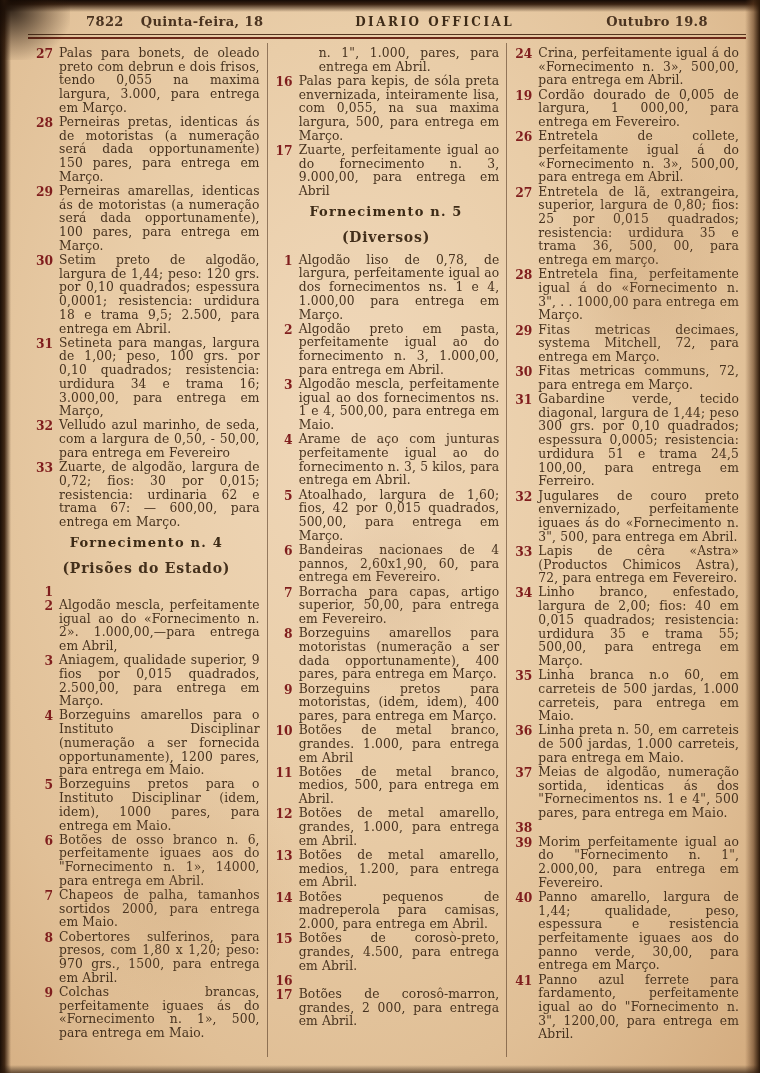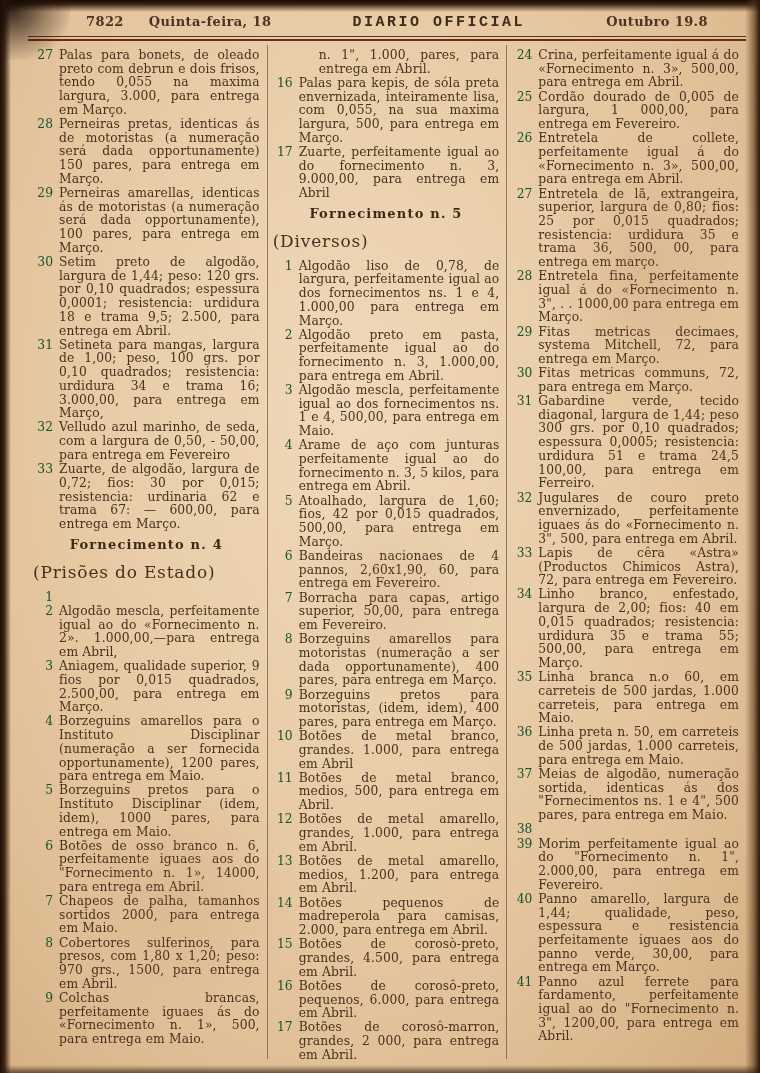--- a/index.html
+++ b/index.html
@@ -7,35 +7,35 @@
     width:760px;height:1073px;overflow:hidden;position:relative;
     font-family:"DejaVu Serif", serif;
     background:
       radial-gradient(ellipse at 46% 38%, #f0d8ba 0%, #e9cda8 40%, #e0bf96 72%, #d3ab7e 100%);
     color:#46321f;
   }
   .page{position:absolute;inset:0;padding:14px 14px 0 28px;box-sizing:border-box;}
   
   .masthead{display:flex;align-items:baseline;font-weight:bold;font-size:13px;letter-spacing:.4px;color:#4a3320;}
   .mast-left{padding-left:58px;white-space:nowrap;}
-  .mast-left .issue{margin-right:20px;}
-  .mast-center{flex:1;text-align:center;font-size:15px;letter-spacing:2.5px;color:#3e2b18;font-family:Liberation Mono, monospace;}
+  .mast-left .issue{margin-right:12px;}
+  .mast-center{flex:1;text-align:center;font-size:12px;letter-spacing:2.5px;color:#3e2b18;}
   .mast-right{padding-right:38px;white-space:nowrap;}
   .rule{margin-top:5px;height:4px;border-top:1.5px solid #553категория;}
   .rule{border-top:1.5px solid #55361f;border-bottom:2.5px solid #6e2a1a;height:2px;}
   
   .cols{display:flex;align-items:stretch;height:1014px;overflow:hidden;margin-top:4px;}
   .col{flex:1 1 0;overflow:hidden;padding:4px 7px 0 5px;box-sizing:border-box;}
   .col + .col{border-left:1px solid rgba(74,48,28,.55);}
   .item{display:flex;font-size:12.3px;line-height:13.7px;margin:0 0 .5px 0;}
-  .num{flex:0 0 20px;text-align:right;margin-right:6px;font-weight:normal;color:#14532d;}
+  .num{flex:0 0 20px;text-align:right;margin-right:6px;font-weight:bold;color:#7f1d1d;}
   .txt{flex:1;text-align:justify;letter-spacing:.15px;}
   .item.cont .txt{padding-left:20px;}
   .heading{text-align:center;font-weight:bold;font-size:13px;letter-spacing:1.2px;margin:5px 0 4px 0;color:#3c2a16;}
-  .subheading{text-align:left;font-size:17px;letter-spacing:.8px;margin:10px 0 9px 0;color:#44301c;}
+  .subheading{text-align:center;font-size:14px;letter-spacing:.8px;margin:10px 0 9px 0;color:#44301c;font-weight:bold;}
   
   .edge{position:absolute;pointer-events:none;}
   .edge-top{left:0;top:0;width:100%;height:12px;background:linear-gradient(to bottom,#140a05 0%,#3a2313 35%,rgba(58,35,19,0) 100%);}
   .edge-left{left:0;top:0;width:11px;height:100%;background:linear-gradient(to right,#1a0e06 0%,#402815 40%,rgba(64,40,21,0) 100%);}
   .edge-right{right:0;top:0;width:15px;height:100%;background:linear-gradient(to left,#2a1708 0%,rgba(90,55,28,.55) 45%,rgba(90,55,28,0) 100%);}
   .edge-bottom{left:0;bottom:0;width:100%;height:8px;background:linear-gradient(to top,rgba(40,24,12,.65) 0%,rgba(40,24,12,0) 100%);}
   .corner-blot{left:0;top:0;width:70px;height:60px;background:radial-gradient(ellipse at 15% 15%, rgba(20,10,4,.85) 0%, rgba(40,22,10,.35) 45%, rgba(40,22,10,0) 75%);}
   .stain1{left:540px;top:120px;width:200px;height:300px;background:radial-gradient(ellipse, rgba(166,113,66,.16) 0%, rgba(166,113,66,0) 70%);}
   .stain2{left:60px;top:760px;width:240px;height:260px;background:radial-gradient(ellipse, rgba(170,120,70,.13) 0%, rgba(170,120,70,0) 70%);}
   .stain3{left:300px;top:480px;width:180px;height:220px;background:radial-gradient(ellipse, rgba(150,100,55,.10) 0%, rgba(150,100,55,0) 70%);}
@@ -192,34 +192,33 @@
         <div class="item">
           <span class="num">14</span>
           <span class="txt">Botões pequenos de madreperola para camisas, 2.000, para entrega em Abril.</span>
         </div>
         <div class="item">
           <span class="num">15</span>
           <span class="txt">Botões de corosò-preto, grandes, 4.500, para entrega em Abril.</span>
         </div>
         <div class="item">
           <span class="num">16</span>
-          <span class="txt">Botões de corosô-preto, pequenos, 6.000, para entrega em Abril.</span>
         </div>
         <div class="item">
           <span class="num">17</span>
           <span class="txt">Botões de corosô-marron, grandes, 2 000, para entrega em Abril.</span>
         </div>
       </div>
     <div class="col">
         <div class="item">
           <span class="num">24</span>
           <span class="txt">Crina, perfeitamente igual á do «Fornecimento n. 3», 500,00, para entrega em Abril.</span>
         </div>
         <div class="item">
-          <span class="num">25</span>
+          <span class="num">19</span>
           <span class="txt">Cordão dourado de 0,005 de largura, 1 000,00, para entrega em Fevereiro.</span>
         </div>
         <div class="item">
           <span class="num">26</span>
           <span class="txt">Entretela de collete, perfeitamente igual á do «Fornecimento n. 3», 500,00, para entrega em Abril.</span>
         </div>
         <div class="item">
           <span class="num">27</span>
           <span class="txt">Entretela de lã, extrangeira, superior, largura de 0,80; fios: 25 por 0,015 quadrados; resistencia: urdidura 35 e trama 36, 500, 00, para entrega em março.</span>
         </div>

